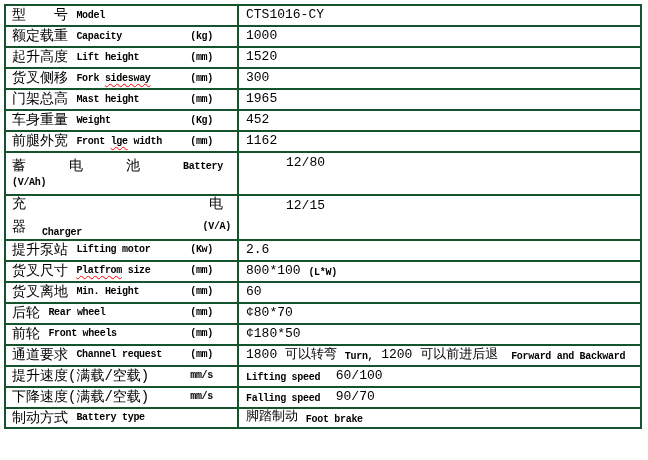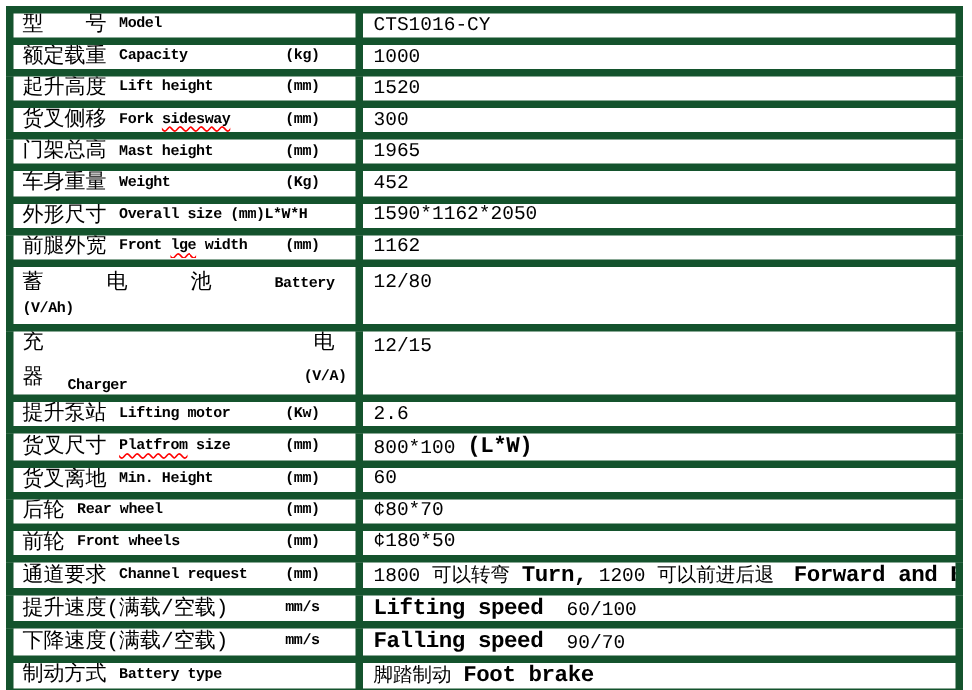--- a/index.html
+++ b/index.html
@@ -1,34 +1,34 @@
 <!DOCTYPE html>
 <html><head>
 <meta charset="utf-8">
 <style>
   html,body{margin:0;padding:0;width:648px;height:460px;background:#ffffff;}
   .sheet{position:relative;padding:4px;box-sizing:border-box;}
   table{border-collapse:collapse;border:2px solid #000;width:638px;table-layout:fixed;}
-  td{border:5px solid #14532d;overflow:hidden;padding:0;vertical-align:middle;color:#000;
+  td{border:2px solid #14532d;overflow:hidden;padding:0;vertical-align:middle;color:#000;
      font-family:"Liberation Mono","DejaVu Sans Mono",monospace;font-size:14px;line-height:1.15;}
   tr.h21{height:21px}
   tr.h43{height:43px}
   tr.h27{height:20px}
   .lbl{display:flex;align-items:center;white-space:pre;padding:0 6px;}
   .val{display:flex;align-items:flex-end;white-space:pre;padding:0 7px;font-size:13px;}
   .b{font-weight:bold;font-size:10px;letter-spacing:-0.3px;}
-  .val .b{font-size:15px;}
+  .val .b{font-size:10px;}
   .unit{margin-left:auto;padding-right:18px;}
   .lines{display:flex;flex-direction:column;justify-content:center;gap:3px;padding:0 6px;height:100%;box-sizing:border-box;}
   .line{display:flex;align-items:center;white-space:pre;}
   .line-spread{justify-content:space-between;padding-right:8px;}
   .line-charger2 span:nth-child(2){margin-left:16px;margin-top:12px;}
   .line-charger2 span:nth-child(3){margin-left:auto;}
   td.vtop{vertical-align:top;}
-  td.vtop .val{padding-top:3px;}
+  td.vtop .val{padding-top:3px;margin-left:40px;}
   .sq{text-decoration-line:underline;text-decoration-style:wavy;text-decoration-color:#ff0000;
       text-decoration-thickness:1px;text-underline-offset:2px;}
 </style>
 </head>
 <body>
 
 <div class="sheet">
   <table>
     <colgroup>
       <col style="width:233px">
@@ -74,28 +74,20 @@
           <td class="value-cell">
             <div class="val"><span>1965</span></div>
           </td>
         </tr>
         <tr class="h21">
           <td class="label-cell">
             <div class="lbl"><span>车身重量 </span><span class="b">Weight</span><span class="b unit">(Kg)</span></div>
           </td>
           <td class="value-cell">
             <div class="val"><span>452</span></div>
-          </td>
-        </tr>
-        <tr class="h21">
-          <td class="label-cell">
-            <div class="lbl"><span>外形尺寸 </span><span class="b">Overall size (mm)L*W*H</span></div>
-          </td>
-          <td class="value-cell">
-            <div class="val"><span>1590*1162*2050</span></div>
           </td>
         </tr>
         <tr class="h21">
           <td class="label-cell">
             <div class="lbl"><span>前腿外宽 </span><span class="b">Front </span><span class="b sq">lge</span><span class="b"> width</span><span class="b unit">(mm)</span></div>
           </td>
           <td class="value-cell">
             <div class="val"><span>1162</span></div>
           </td>
         </tr>

